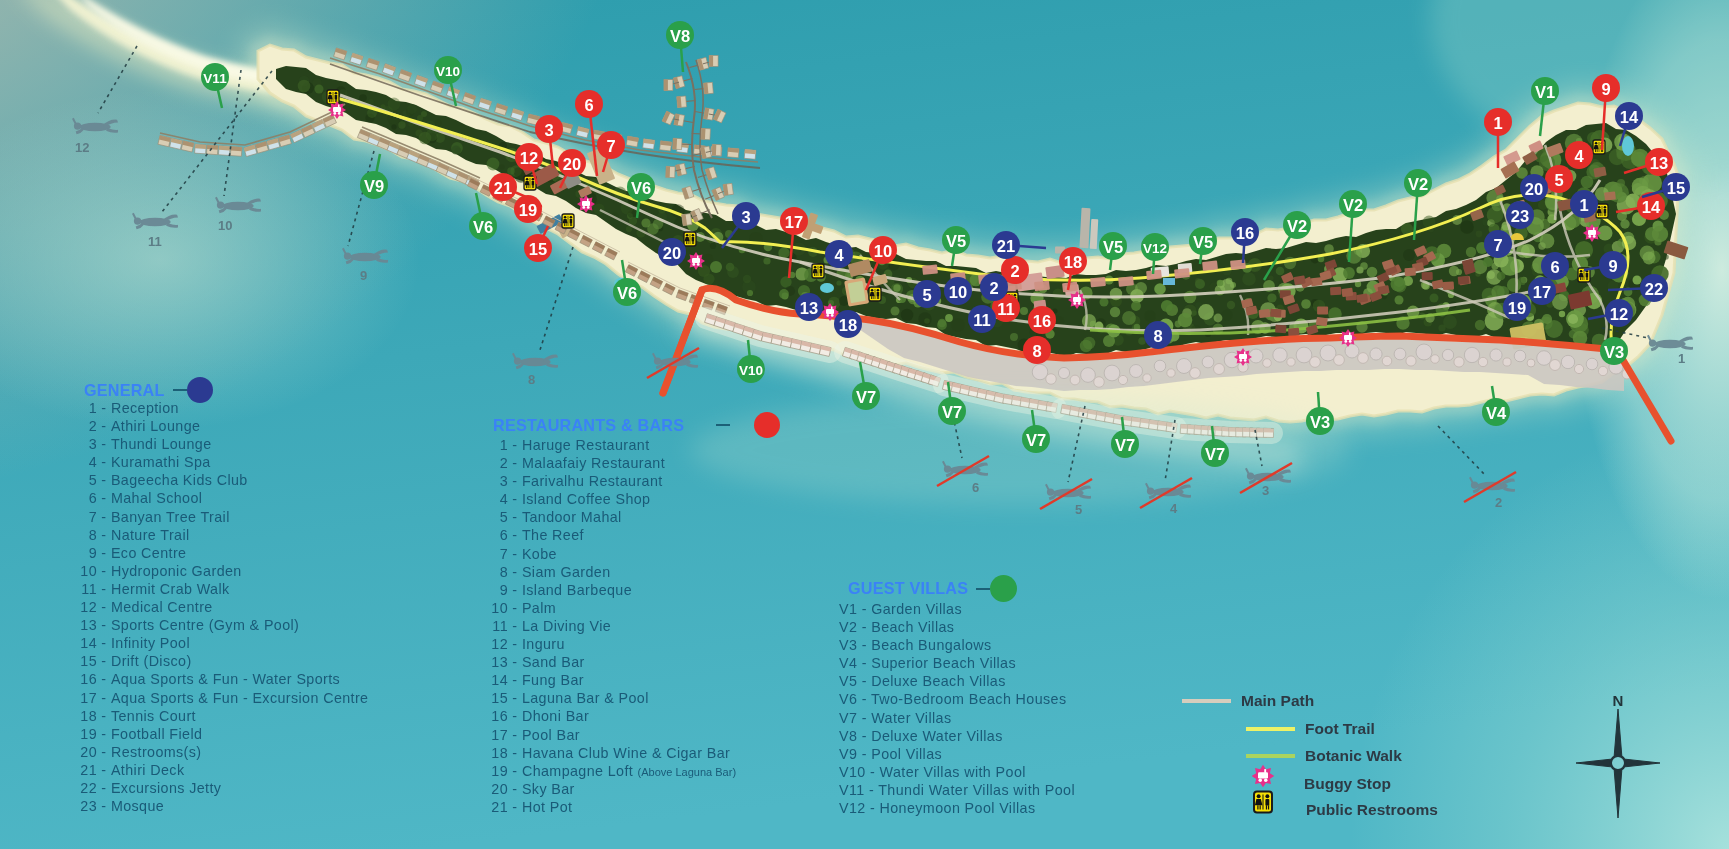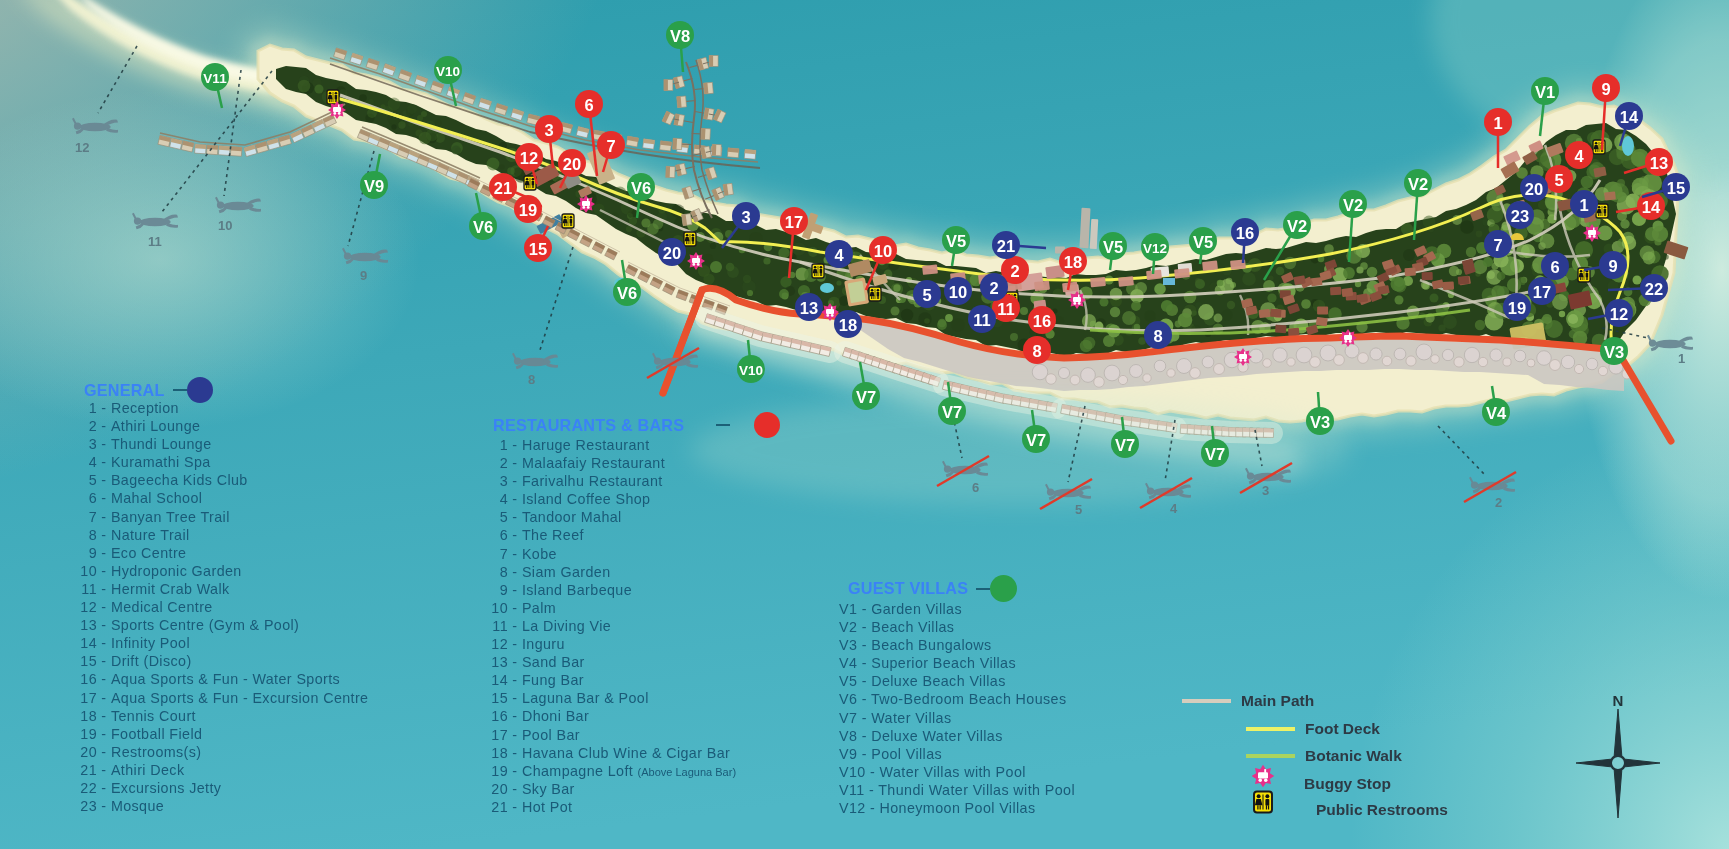--- a/index.html
+++ b/index.html
@@ -2065,21 +2065,21 @@
         <div class="row"><span style="white-space:pre">V8 - Deluxe Water Villas</span></div>
         <div class="row"><span style="white-space:pre">V9 - Pool Villas</span></div>
         <div class="row"><span style="white-space:pre">V10 - Water Villas with Pool</span></div>
         <div class="row"><span style="white-space:pre">V11 - Thundi Water Villas with Pool</span></div>
         <div class="row"><span style="white-space:pre">V12 - Honeymoon Pool Villas</span></div>
       </div>
 </div>
 
 <div class="blegend">
  <div class="brow" style="left:1182px;top:691px;"><span style="display:inline-block;width:49px;height:4px;background:#d6cdbd;vertical-align:middle;margin-right:10px;"></span><span style="vertical-align:middle;">Main Path</span></div>
- <div class="brow" style="left:1246px;top:719px;"><span style="display:inline-block;width:49px;height:4px;background:#eef266;vertical-align:middle;margin-right:10px;"></span><span style="vertical-align:middle;">Foot Deck</span></div>
+ <div class="brow" style="left:1246px;top:719px;"><span style="display:inline-block;width:49px;height:4px;background:#eef266;vertical-align:middle;margin-right:10px;"></span><span style="vertical-align:middle;">Foot Trail</span></div>
  <div class="brow" style="left:1246px;top:746px;"><span style="display:inline-block;width:49px;height:4px;background:#abd45e;vertical-align:middle;margin-right:10px;"></span><span style="vertical-align:middle;">Botanic Walk</span></div>
  <div class="brow" style="left:1252px;top:764px;"><svg width="44" height="24" viewBox="0 0 44 24">
           <g transform="translate(11,12) scale(1.25)">
             <polygon points="9.0,0.0 5.5,2.3 6.4,6.4 2.3,5.5 0.0,9.0 -2.3,5.5 -6.4,6.4 -5.5,2.3 -9.0,0.0 -5.5,-2.3 -6.4,-6.4 -2.3,-5.5 -0.0,-9.0 2.3,-5.5 6.4,-6.4 5.5,-2.3" fill="#e8308a"></polygon>
             <rect x="-4" y="-3" width="8" height="5" rx="1" fill="#fff"></rect>
             <circle cx="-2.2" cy="3.4" r="1.4" fill="#fff"></circle>
             <circle cx="2.2" cy="3.4" r="1.4" fill="#fff"></circle>
             <rect x="1" y="-5.5" width="1.5" height="3" fill="#fff"></rect>
           </g>
         </svg><span style="vertical-align:middle;margin-left:8px;">Buggy Stop</span></div>
@@ -2089,14 +2089,14 @@
             <line x1="0" y1="-5" x2="0" y2="5" stroke="#1a1a1a" stroke-width="0.7"></line>
             <circle cx="-2.9" cy="-3.8" r="1.3" fill="#111"></circle>
             <path d="M-4.4,-2 h3 l1,4.2 h-5 z" fill="#111"></path>
             <rect x="-3.8" y="2.2" width="0.8" height="2.8" fill="#111"></rect>
             <rect x="-2.3" y="2.2" width="0.8" height="2.8" fill="#111"></rect>
             <circle cx="2.9" cy="-3.8" r="1.3" fill="#111"></circle>
             <rect x="1.6" y="-2" width="2.6" height="4.4" rx="0.6" fill="#111"></rect>
             <rect x="1.9" y="2.2" width="0.8" height="2.8" fill="#111"></rect>
             <rect x="3.3" y="2.2" width="0.8" height="2.8" fill="#111"></rect>
           </g>
-        </svg><span style="vertical-align:middle;margin-left:20px;">Public Restrooms</span></div>
+        </svg><span style="vertical-align:middle;margin-left:10px;">Public Restrooms</span></div>
 </div>
 </div>
 </body></html>

